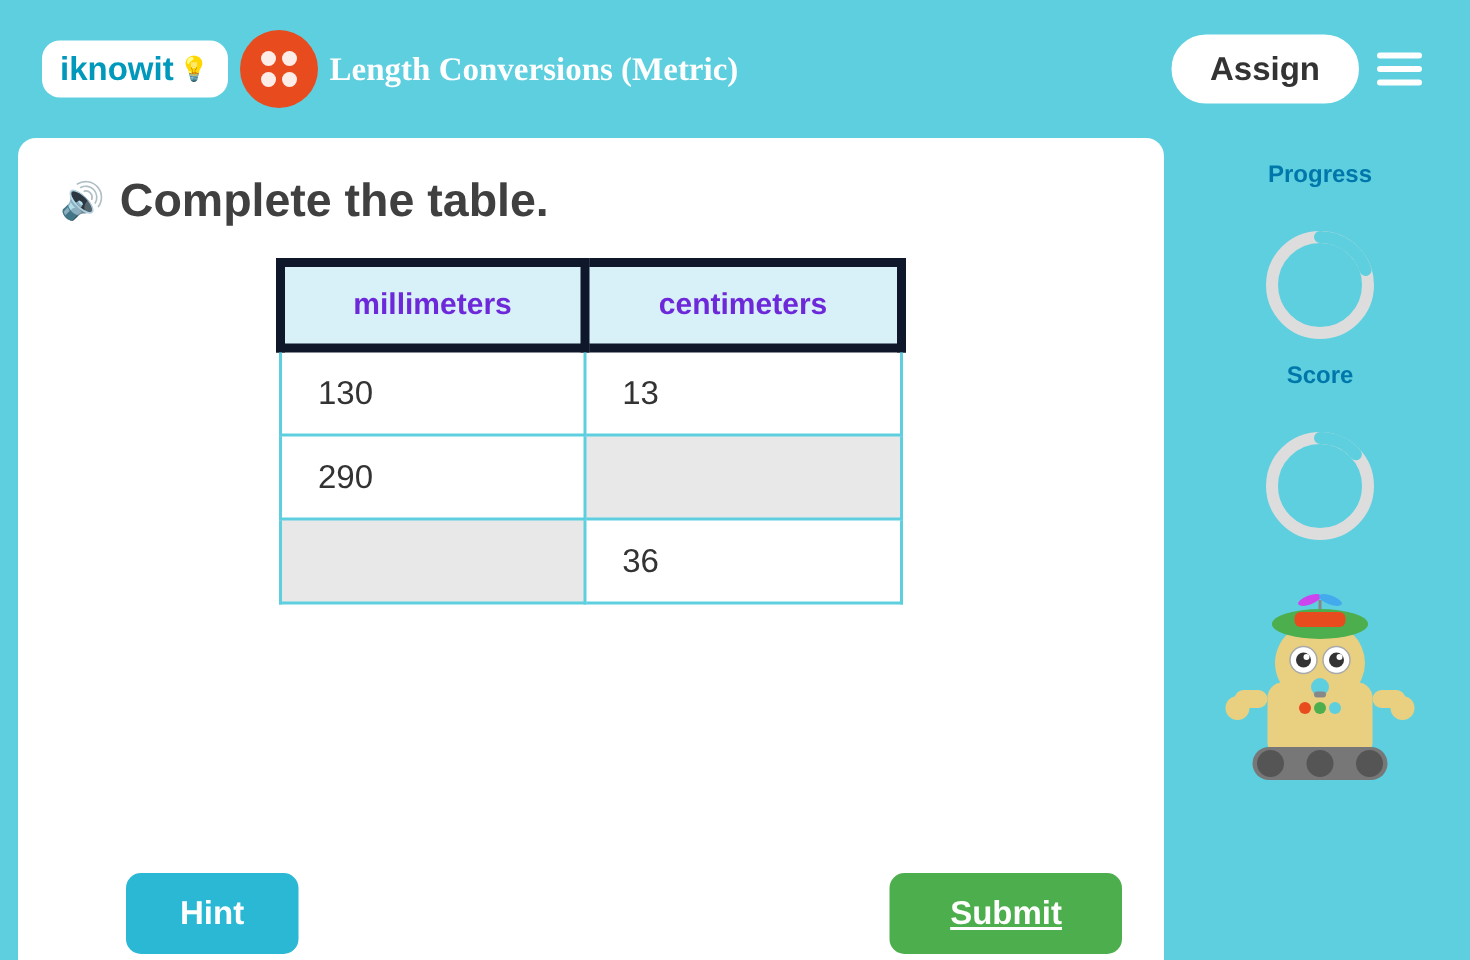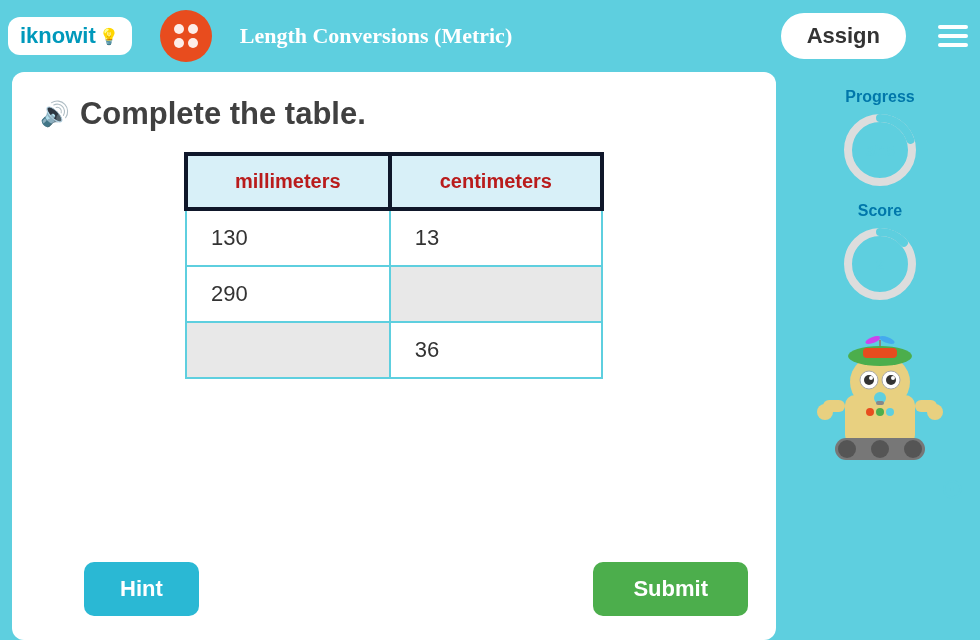--- a/index.html
+++ b/index.html
@@ -7,25 +7,25 @@
       width: 980px;
       height: 640px;
       background: #5ecfdf;
       font-family: Arial, sans-serif;
       overflow: hidden;
     }
 
     
     .header {
       background: #5ecfdf;
-      height: 72px;
-      display: flex;
-      align-items: center;
-      padding: 0 8px;
-      gap: 28px;
+      height: 92px;
+      display: flex;
+      align-items: center;
+      padding: 0 28px;
+      gap: 8px;
     }
 
     .logo-box {
       background: white;
       border-radius: 12px;
       padding: 6px 12px;
       display: flex;
       align-items: center;
       gap: 4px;
     }
@@ -128,25 +128,25 @@
     }
 
     
     .data-table {
       border-collapse: collapse;
       margin: 0 auto;
       min-width: 420px;
     }
     .data-table th {
       background: #d8f0f8;
-      border: 4px solid #0f172a;
+      border: 6px solid #0f172a;
       padding: 14px 24px;
       font-size: 20px;
       font-weight: bold;
-      color: #b91c1c;
+      color: #6d28d9;
       text-align: center;
     }
     .data-table td {
       border: 2px solid #5ecfdf;
       padding: 14px 24px;
       font-size: 22px;
       text-align: left;
       color: #333;
       background: white;
     }
@@ -177,37 +177,38 @@
 
     .submit-btn {
       background: #4cae4c;
       border: none;
       border-radius: 10px;
       padding: 14px 40px;
       font-size: 22px;
       font-weight: bold;
       color: white;
       cursor: pointer;
+      text-decoration: underline;
     }
 
     
     .right-panel {
       width: 200px;
       display: flex;
       flex-direction: column;
       align-items: center;
       padding: 16px 12px;
       gap: 12px;
     }
 
     .progress-section, .score-section {
       display: flex;
       flex-direction: column;
       align-items: center;
-      gap: 4px;
+      gap: 24px;
     }
 
     .section-label {
       font-size: 16px;
       font-weight: bold;
       color: #0077aa;
     }
 
     
     .circle-container {

